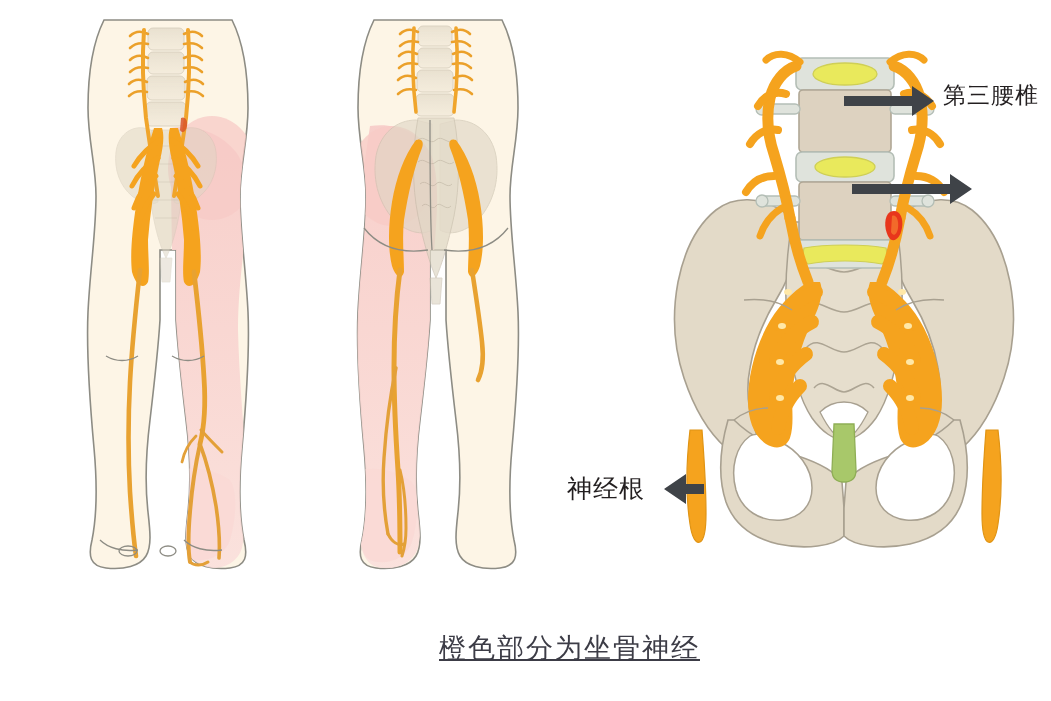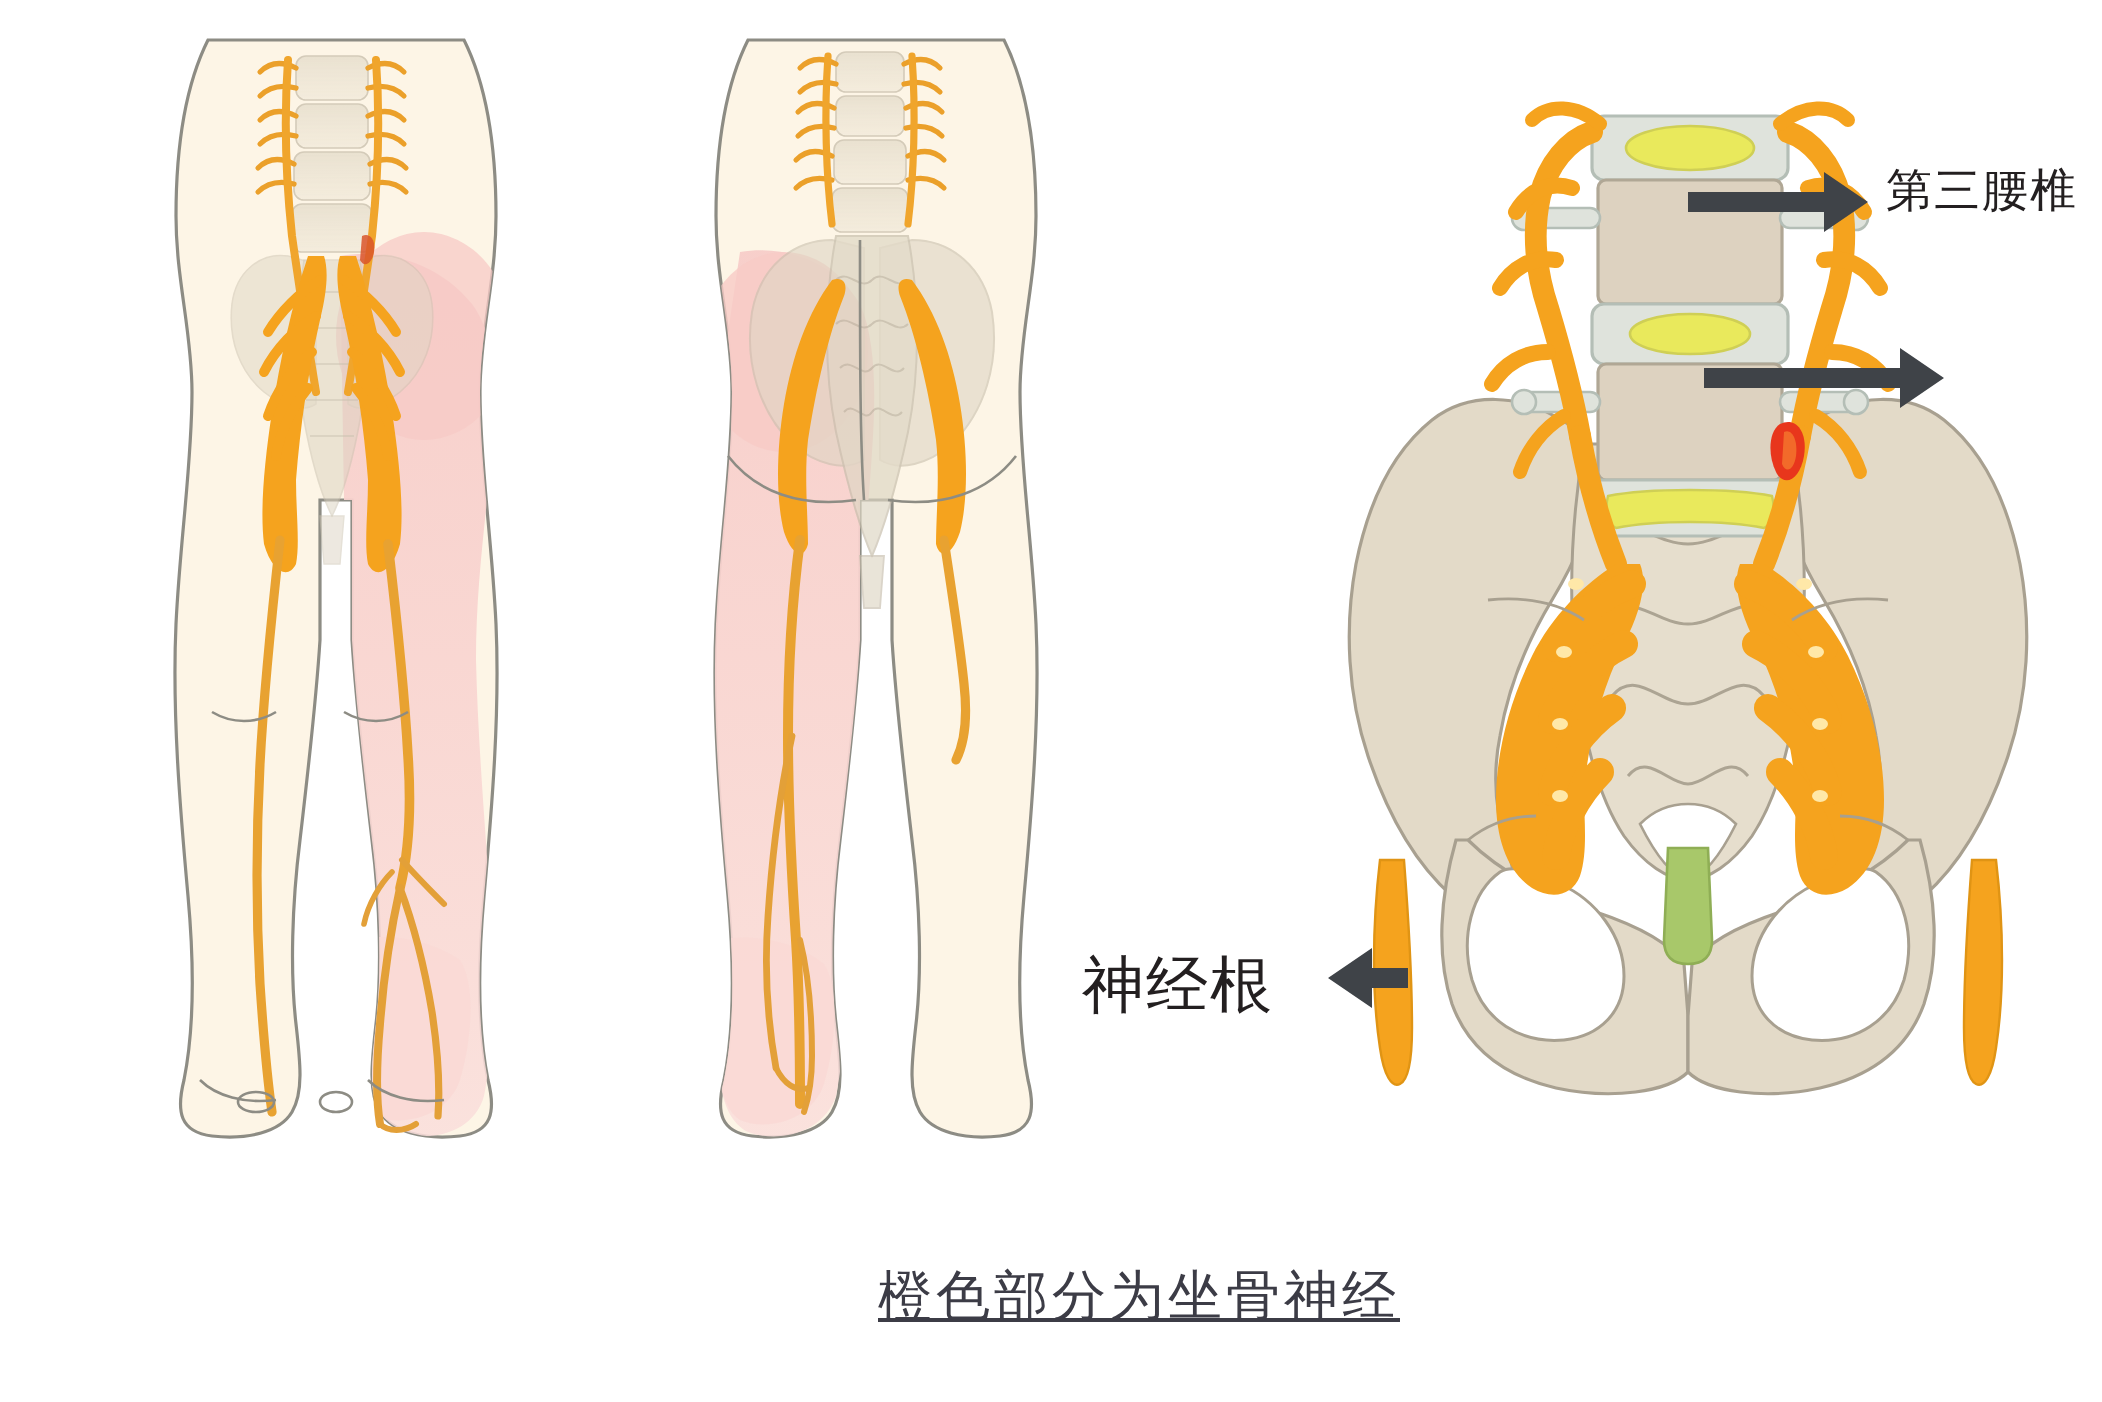--- a/index.html
+++ b/index.html
@@ -34,23 +34,23 @@
     left: 899px;
     top: 80px;
     font-size: 23px;
   }
   #label-l4 {
     left: 932px;
     top: 168px;
     font-size: 23px;
   }
   #label-nerve-root {
-    left: 497px;
+    left: 523px;
     top: 472px;
-    font-size: 31px;
+    font-size: 25px;
     text-align: center;
   }
   #caption {
     position: absolute;
     left: 0;
     top: 630px;
     width: 1051px;
     text-align: center;
     font-size: 27px;
     color: #3c3c46;

